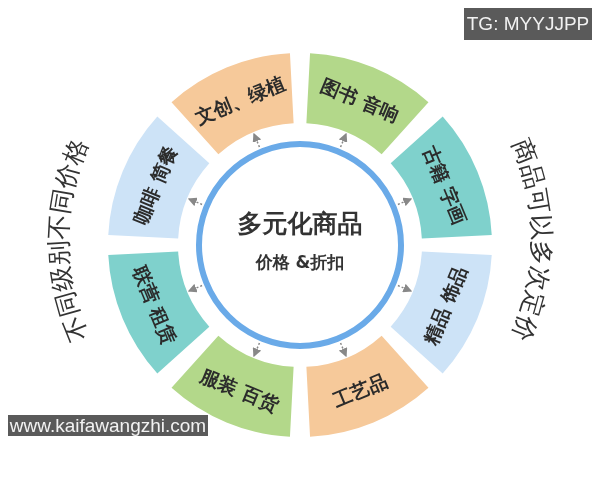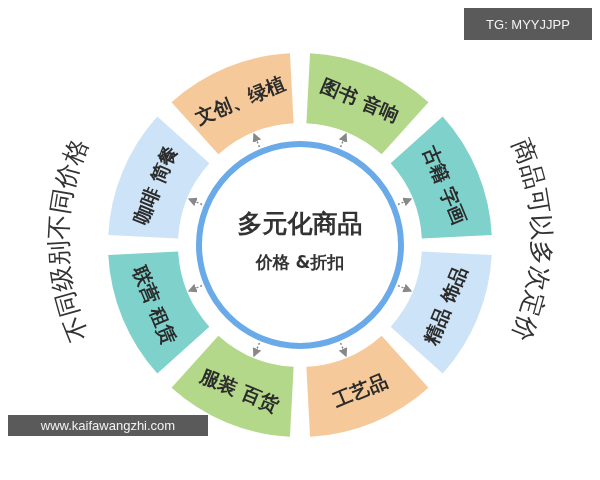--- a/index.html
+++ b/index.html
@@ -4,21 +4,21 @@
 <style>
   html, body { margin: 0; padding: 0; background: #ffffff; }
   body { width: 600px; height: 480px; position: relative; overflow: hidden;
          font-family: "DejaVu Sans", sans-serif; }
   #stage { position: absolute; left: 0; top: 0; width: 600px; height: 480px; }
   .seg-label { font-family: "DejaVu Sans", sans-serif; font-weight: bold; font-size: 19px; fill: #2b2b2b; }
   .center-title { font-family: "DejaVu Sans", sans-serif; font-weight: bold; font-size: 25px; fill: #333333; }
   .center-sub { font-family: "DejaVu Sans", sans-serif; font-weight: bold; font-size: 17px; fill: #333333; }
   .side-text { font-family: "DejaVu Sans", sans-serif; font-size: 25px; fill: #333333; }
   .badge { position: absolute; background: #5a5a5a; color: #f2f2f2;
-           font-family: "Liberation Sans", sans-serif; font-size: 13px;
+           font-family: "Liberation Sans", sans-serif; font-size: 19px;
            display: flex; align-items: center; justify-content: center; }
   #tg-badge { left: 464px; top: 8px; width: 128px; height: 32px; }
   #site-badge { left: 8px; top: 415px; width: 200px; height: 21px; }
 </style>
 </head>
 <body>
 
 <svg id="stage" width="600" height="480" viewBox="0 0 600 480" xmlns="http://www.w3.org/2000/svg">
   <defs>
     <marker id="arrowhead" markerWidth="6" markerHeight="6" refX="5" refY="3" orient="auto">

